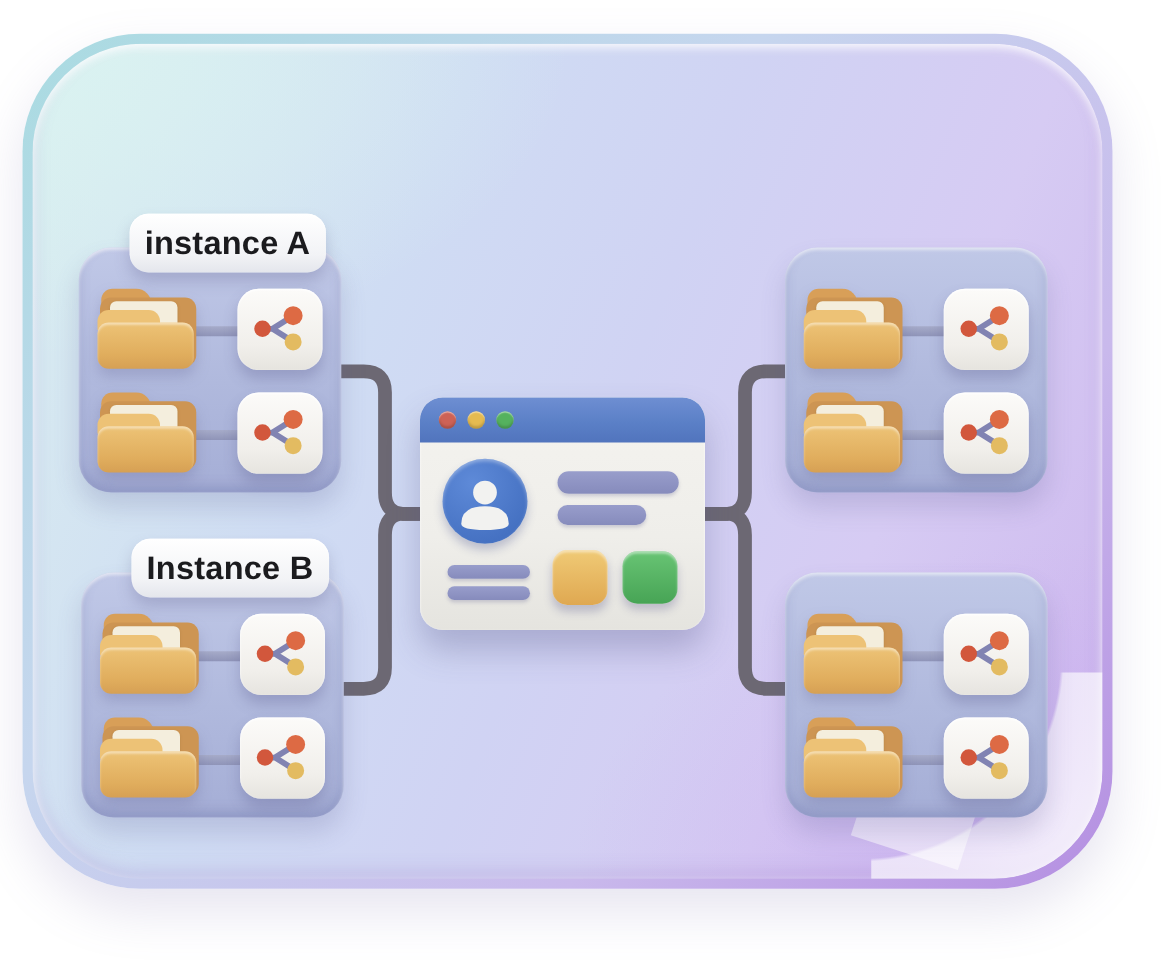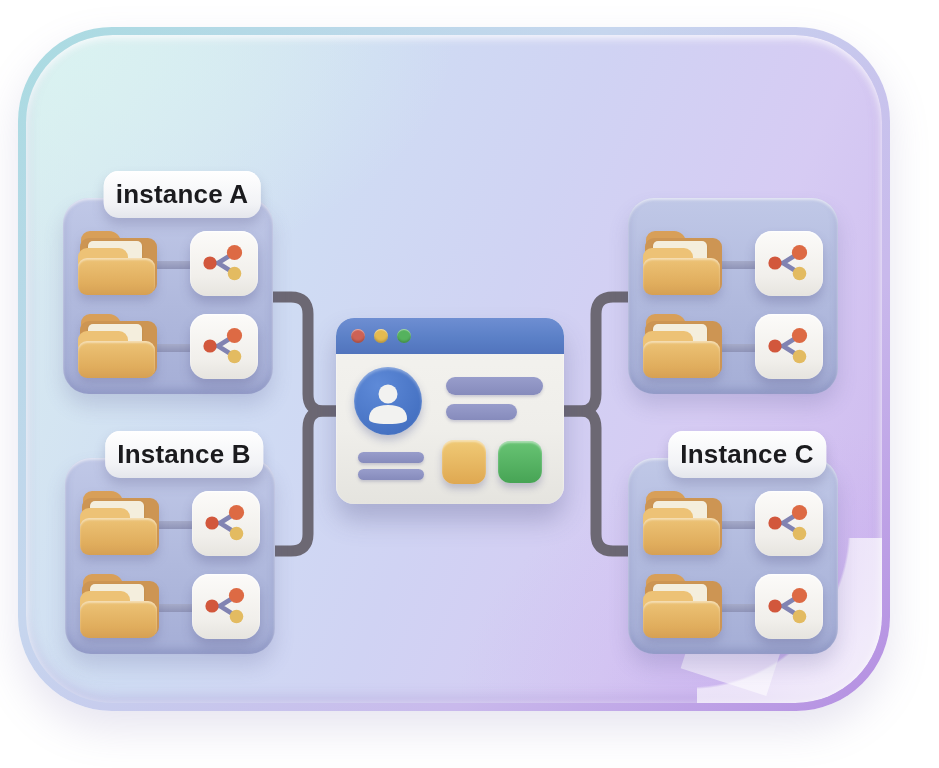--- a/index.html
+++ b/index.html
@@ -225,21 +225,20 @@
             <circle cx="9" cy="21" r="6.6" fill="#d2573c"></circle>
               <circle cx="33.5" cy="10.5" r="7.6" fill="#dd6a44"></circle>
               <circle cx="33.5" cy="31.5" r="6.8" fill="#e3bb61"></circle>
           </svg>
         </div>
       </div>
     </div>
   </section>
 
   <section class="panel pos-c">
-    <div class="panel-label">Instance C</div>
     <div class="panel-body">
       <div class="row">
         <div class="link-line"></div>
         <div class="folder">
           <div class="f-tab"></div>
             <div class="f-back"></div>
             <div class="f-paper"></div>
             <div class="f-front-step"></div>
             <div class="f-front"></div>
         </div>

